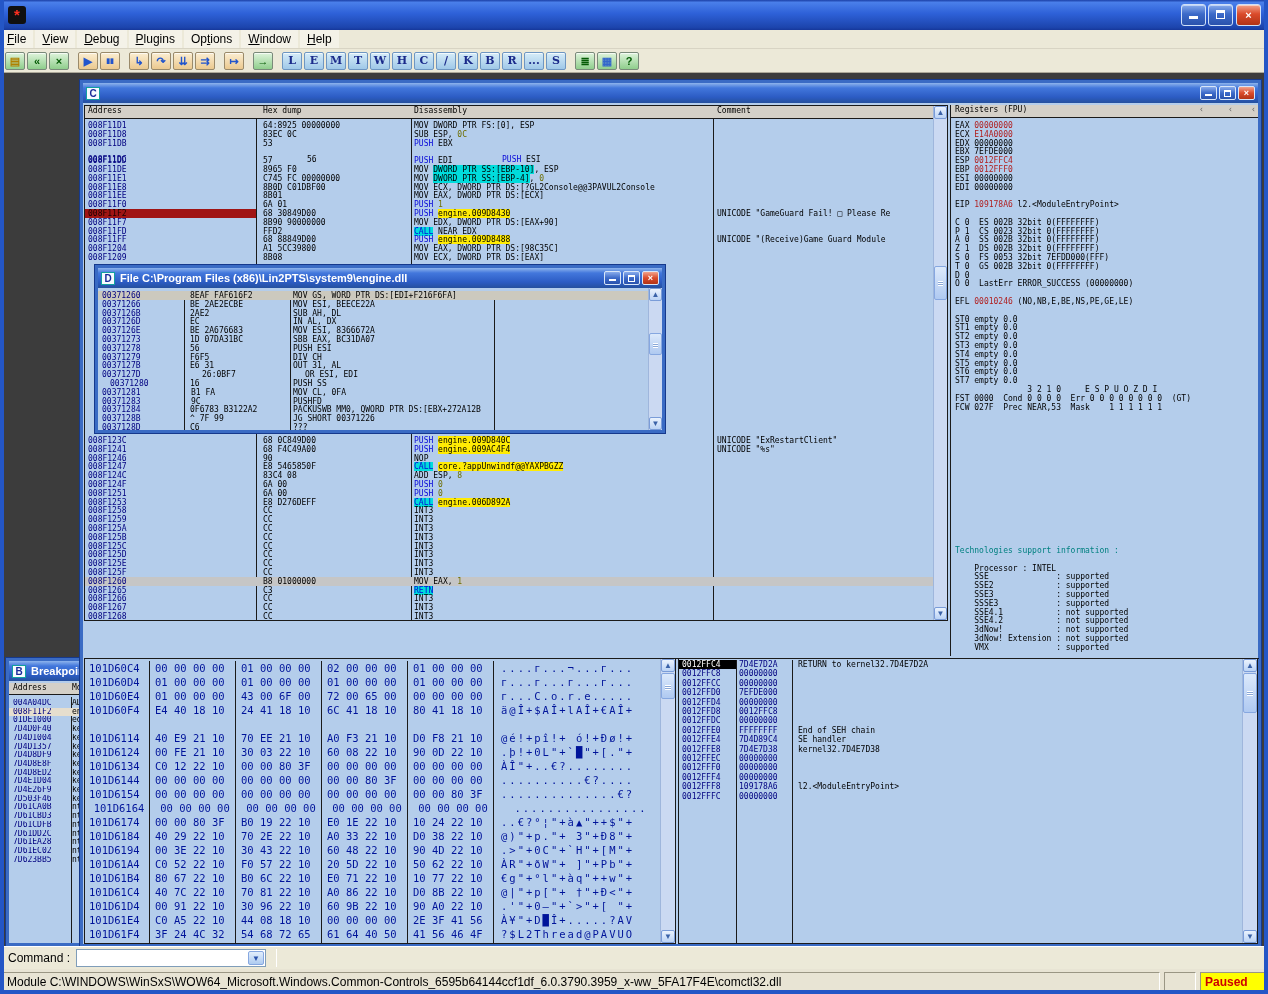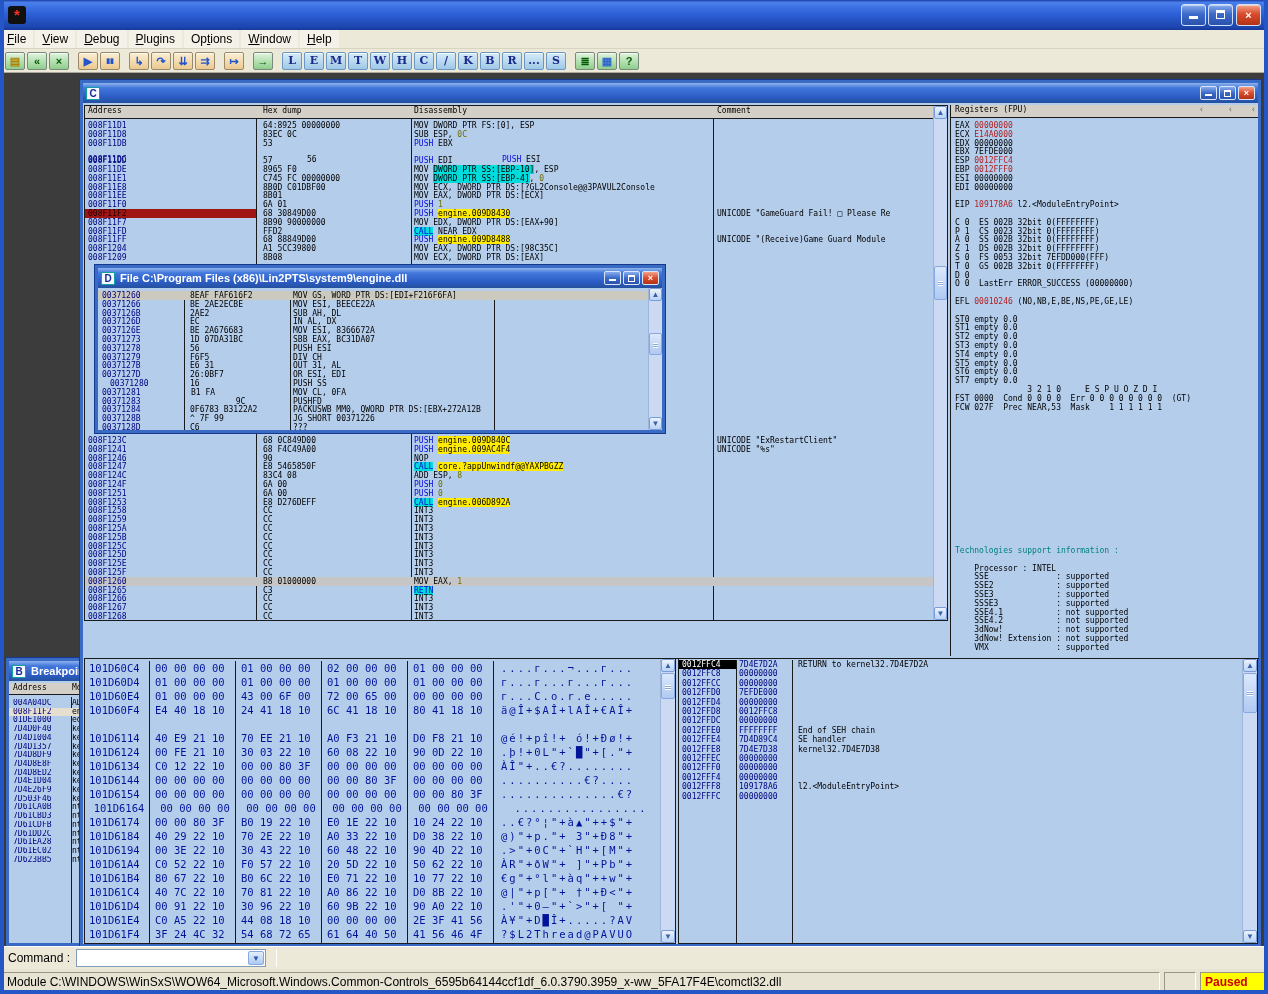--- a/index.html
+++ b/index.html
@@ -417,24 +417,24 @@
         <div class="gridv" style="left:396px;"></div>
       <div class="drow mono sel" style="top: 0px; background: rgb(204, 201, 190);"><span class="c-addr" style="width: 86px; padding-left: 4px;">00371260</span><span class="c-hex" style="width: 106px; padding-left: 6px;">8EAF FAF616F2</span><span class="c-dis" style="width: 204px;"><span>MOV GS, WORD PTR DS:[EDI+F216F6FA]</span></span></div>
           <div class="drow mono" style="top: 8.8px;"><span class="c-addr" style="width: 86px; padding-left: 4px;">00371266</span><span class="c-hex" style="width: 106px; padding-left: 6px;">BE 2AE2ECBE</span><span class="c-dis" style="width: 204px;"><span>MOV ESI, BEECE22A</span></span></div>
           <div class="drow mono" style="top: 17.6px;"><span class="c-addr" style="width: 86px; padding-left: 4px;">0037126B</span><span class="c-hex" style="width: 106px; padding-left: 6px;">2AE2</span><span class="c-dis" style="width: 204px;"><span>SUB AH, DL</span></span></div>
           <div class="drow mono" style="top: 26.4px;"><span class="c-addr" style="width: 86px; padding-left: 4px;">0037126D</span><span class="c-hex" style="width: 106px; padding-left: 6px;">EC</span><span class="c-dis" style="width: 204px;"><span>IN AL, DX</span></span></div>
           <div class="drow mono" style="top: 35.2px;"><span class="c-addr" style="width: 86px; padding-left: 4px;">0037126E</span><span class="c-hex" style="width: 106px; padding-left: 6px;">BE 2A676683</span><span class="c-dis" style="width: 204px;"><span>MOV ESI, 8366672A</span></span></div>
           <div class="drow mono" style="top: 44px;"><span class="c-addr" style="width: 86px; padding-left: 4px;">00371273</span><span class="c-hex" style="width: 106px; padding-left: 6px;">1D 07DA31BC</span><span class="c-dis" style="width: 204px;"><span>SBB EAX, BC31DA07</span></span></div>
           <div class="drow mono" style="top: 52.8px;"><span class="c-addr" style="width: 86px; padding-left: 4px;">00371278</span><span class="c-hex" style="width: 106px; padding-left: 6px;">56</span><span class="c-dis" style="width: 204px;"><span>PUSH ESI</span></span></div>
           <div class="drow mono" style="top: 61.6px;"><span class="c-addr" style="width: 86px; padding-left: 4px;">00371279</span><span class="c-hex" style="width: 106px; padding-left: 6px;">F6F5</span><span class="c-dis" style="width: 204px;"><span>DIV CH</span></span></div>
           <div class="drow mono" style="top: 70.4px;"><span class="c-addr" style="width: 86px; padding-left: 4px;">0037127B</span><span class="c-hex" style="width: 106px; padding-left: 6px;">E6 31</span><span class="c-dis" style="width: 204px;"><span>OUT 31, AL</span></span></div>
-          <div class="drow mono" style="top: 79.2px;"><span class="c-addr" style="width: 86px; padding-left: 4px;">0037127D</span><span class="c-hex" style="width: 106px; padding-left: 6px;">26:0BF7</span><span class="c-dis" style="width: 204px;"><span>OR ESI, EDI</span></span></div>
+          <div class="drow mono" style="top: 79.2px;"><span class="c-addr" style="width: 86px; padding-left: 4px;">0037127D</span><span class="c-hex" style="width: 106px; padding-left: 6px; margin-left: 12px;">26:0BF7</span><span class="c-dis" style="width: 204px;"><span>OR ESI, EDI</span></span></div>
           <div class="drow mono" style="top: 88px;"><span class="c-addr" style="width: 86px; padding-left: 12px;">00371280</span><span class="c-hex" style="width: 106px; padding-left: 6px;">16</span><span class="c-dis" style="width: 204px;"><span>PUSH SS</span></span></div>
           <div class="drow mono" style="top: 96.8px;"><span class="c-addr" style="width: 86px; padding-left: 4px;">00371281</span><span class="c-hex" style="width: 106px; ">B1 FA</span><span class="c-dis" style="width: 204px;"><span>MOV CL, 0FA</span></span></div>
-          <div class="drow mono" style="top: 105.6px;"><span class="c-addr" style="width: 86px; padding-left: 4px;">00371283</span><span class="c-hex" style="width: 106px;  text-align: center;">9C</span><span class="c-dis" style="width: 204px;"><span>PUSHFD</span></span></div>
+          <div class="drow mono" style="top: 105.6px;"><span class="c-addr" style="width: 86px; padding-left: 4px;">00371283</span><span class="c-hex" style="width: 106px; ">9C</span><span class="c-dis" style="width: 204px;"><span>PUSHFD</span></span></div>
           <div class="drow mono" style="top: 114.4px;"><span class="c-addr" style="width: 86px; padding-left: 4px;">00371284</span><span class="c-hex" style="width: 106px; padding-left: 6px;">0F6783 B3122A2</span><span class="c-dis" style="width: 204px;"><span>PACKUSWB MM0, QWORD PTR DS:[EBX+272A12B</span></span></div>
           <div class="drow mono" style="top: 123.2px;"><span class="c-addr" style="width: 86px; padding-left: 4px;">0037128B</span><span class="c-hex" style="width: 106px; padding-left: 6px;">^ 7F 99</span><span class="c-dis" style="width: 204px;"><span>JG SHORT 00371226</span></span></div>
           <div class="drow mono" style="top: 132px;"><span class="c-addr" style="width: 86px; padding-left: 4px;">0037128D</span><span class="c-hex" style="width: 106px; padding-left: 6px;">C6</span><span class="c-dis" style="width: 204px;"><span>???</span></span></div>
         </div>
       <div class="sb" style="position:absolute;right:0;top:0;width:14px;bottom:0;">
         <div class="sb-btn" style="top:0;">▲</div>
         <div class="sb-thumb" style="top:45px;height:22px;"></div>
         <div class="sb-btn" style="bottom:0;">▼</div>
       </div>
     </div>

